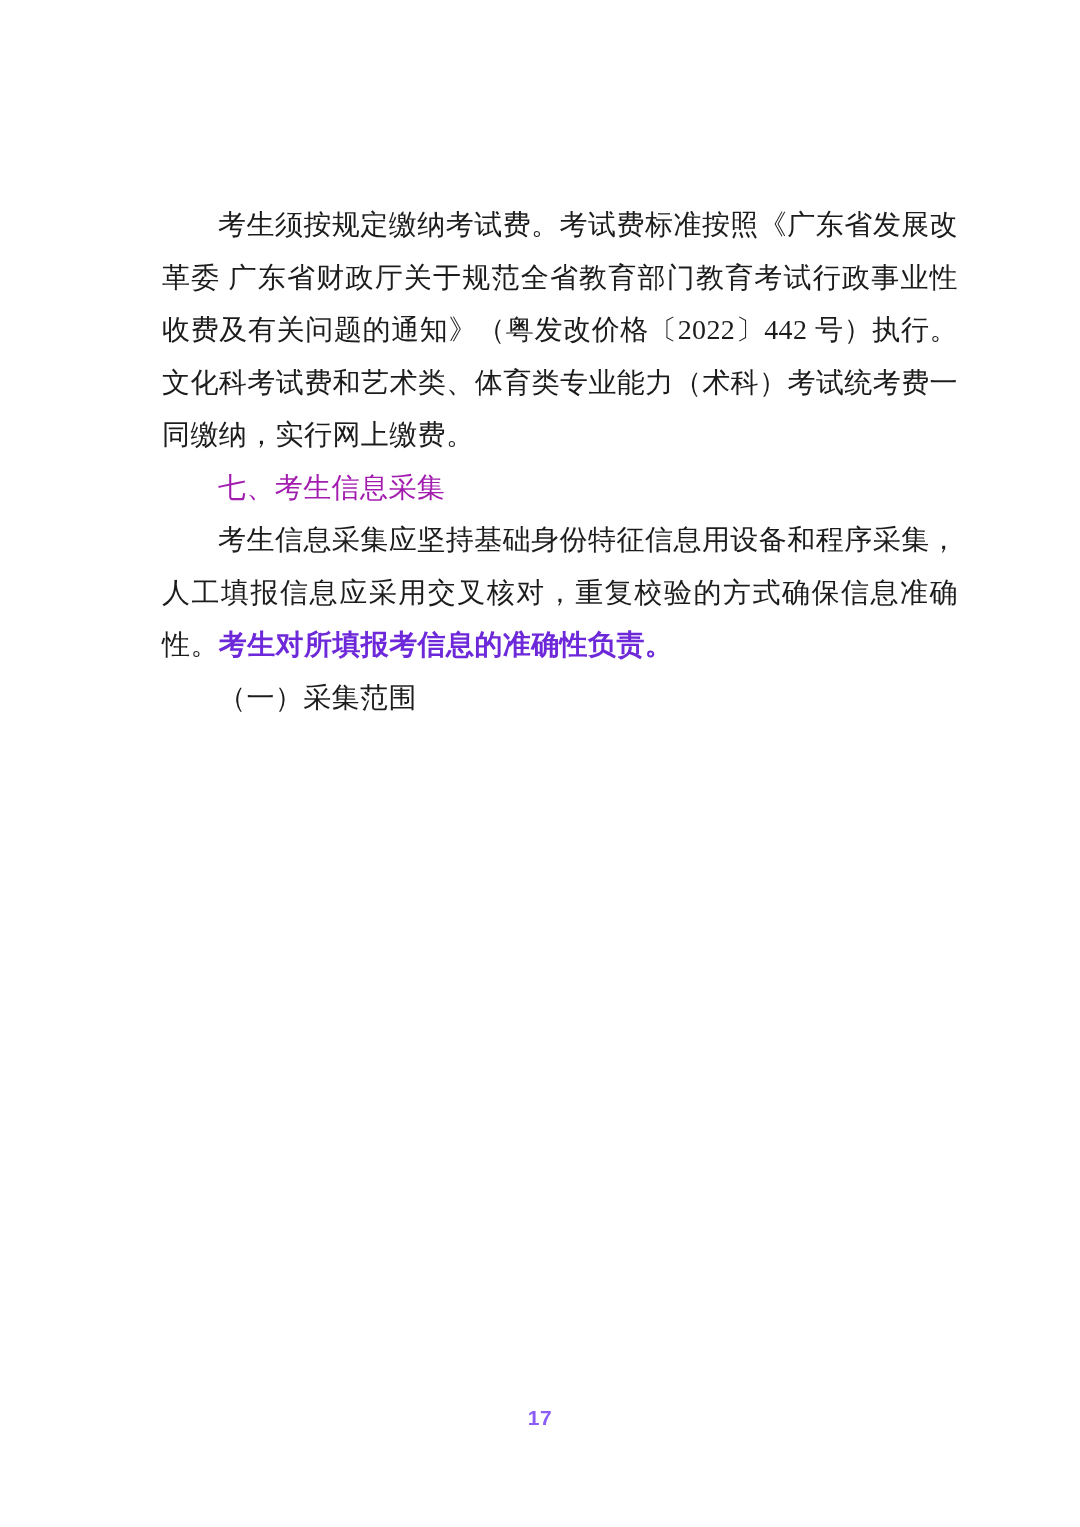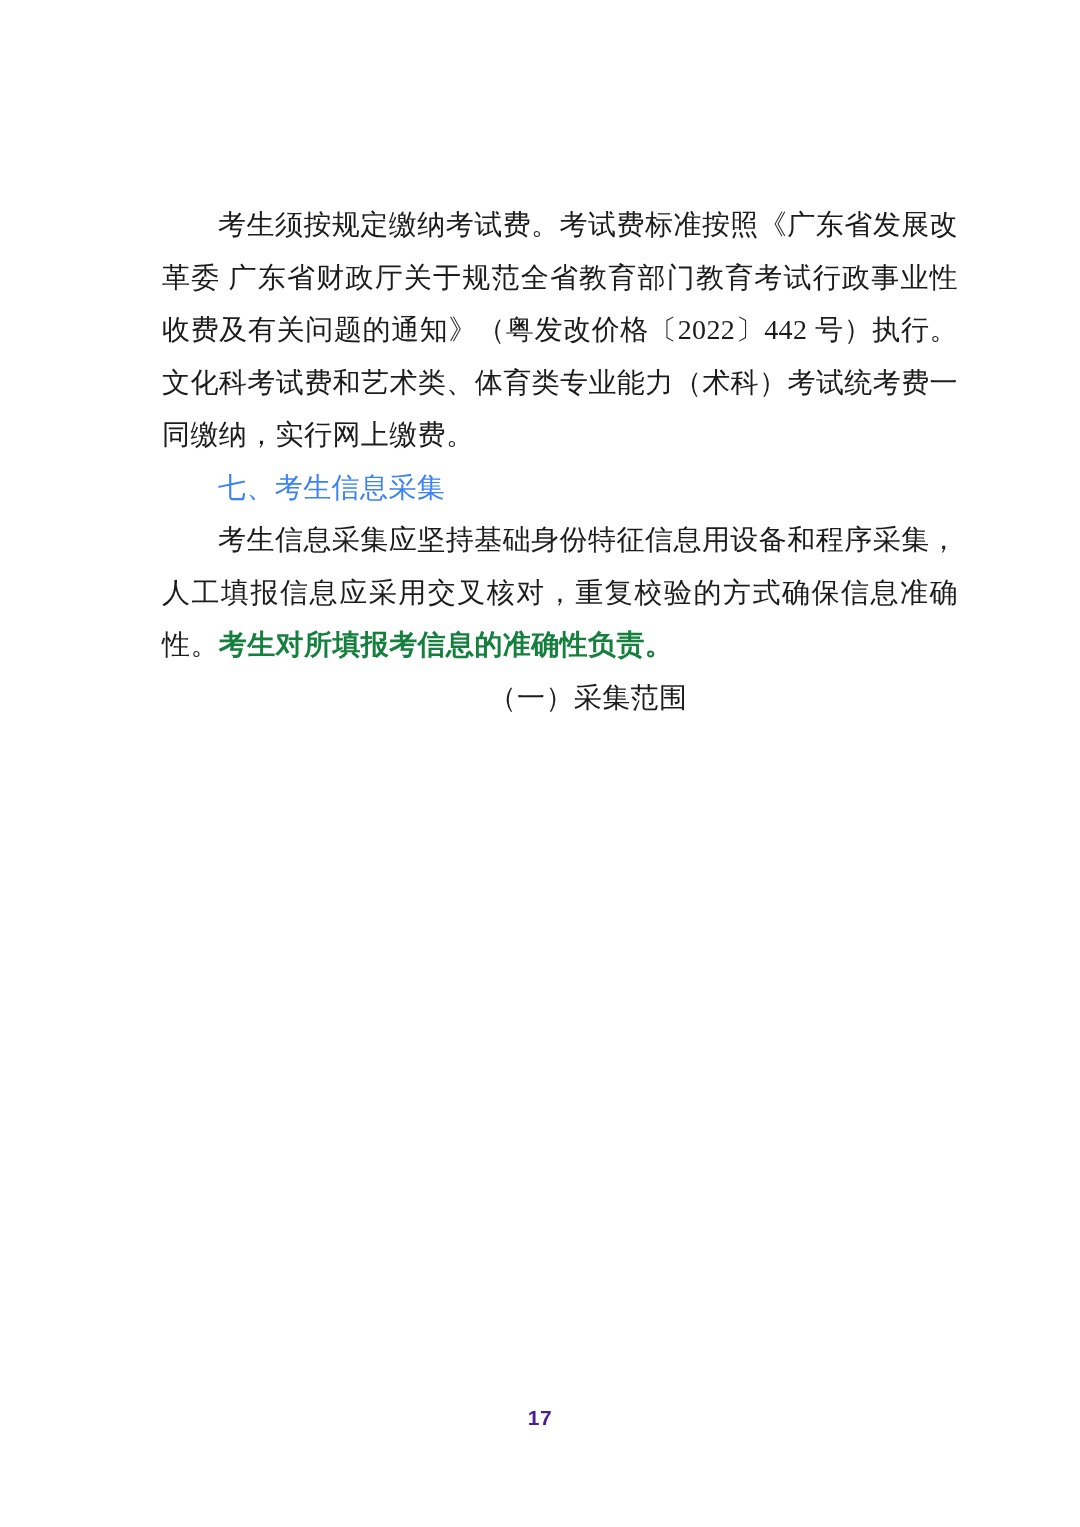--- a/index.html
+++ b/index.html
@@ -32,43 +32,43 @@
     letter-spacing: 0.4px;
     font-weight: normal;
   }
   .para {
     text-align: justify;
     text-indent: 2em;
   }
   .section-heading {
     font-family: "Liberation Sans", sans-serif;
     font-weight: bold;
-    color: #3b82f6;
+    color: #a21caf;
     text-indent: 2em;
     text-align: left;
   }
   .sub-heading {
     text-indent: 2em;
-    text-align: center;
+    text-align: left;
   }
   .bold-run {
     font-weight: bold;
-    color: #15803d;
+    color: #6d28d9;
   }
   .page-number {
     position: absolute;
     left: 0;
     top: 1406px;
     width: 100%;
     text-align: center;
     font-family: "Liberation Sans", sans-serif;
     font-size: 21px;
     font-weight: bold;
     letter-spacing: 0.5px;
-    color: #4c1d95;
+    color: #8b5cf6;
   }
 </style>
 </head>
 <body>
 
 <div class="page">
 
   <main class="content">
 
     <p class="para">考生须按规定缴纳考试费。考试费标准按照《广东省发展改革委 广东省财政厅关于规范全省教育部门教育考试行政事业性收费及有关问题的通知》（粤发改价格〔2022〕442 号）执行。文化科考试费和艺术类、体育类专业能力（术科）考试统考费一同缴纳，实行网上缴费。</p>

